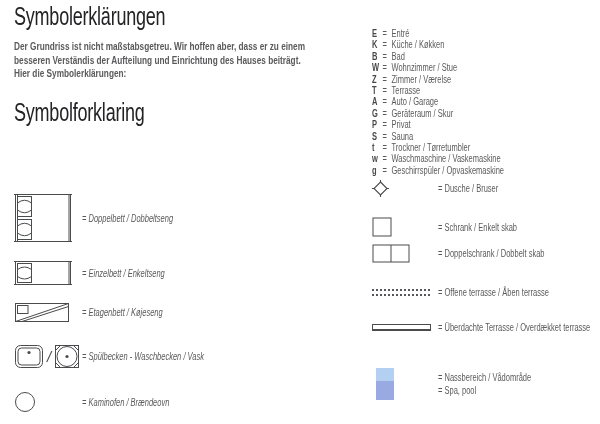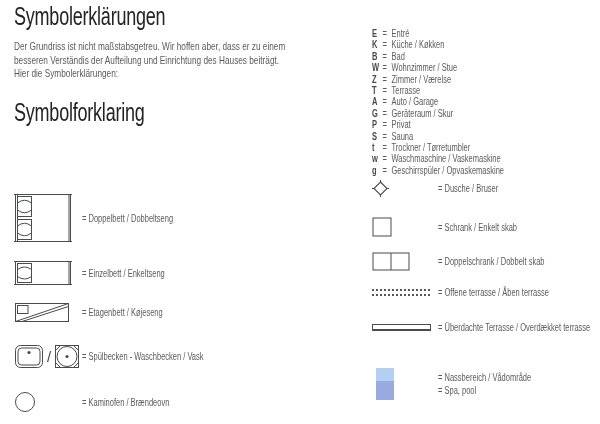--- a/index.html
+++ b/index.html
@@ -13,35 +13,35 @@
   
   .cond { display:inline-block; transform:scaleX(0.75); transform-origin:0 50%; white-space:nowrap; }
   .cond-block { transform:scaleX(0.75); transform-origin:0 0; }
 
   h1.big-title {
     position:absolute; left:14px;
     font-size:25px; font-weight:normal; color:#232325;
     letter-spacing:-0.3px; line-height:1.1;
     transform:scaleX(0.72); transform-origin:0 0; white-space:nowrap;
   }
-  .intro { position:absolute; left:14px; font-size:11px; line-height:13.5px; color:#5a5a5c; }
+  .intro { position:absolute; left:14px; font-size:11px; line-height:13.5px; color:#5a5a5c;font-weight:bold; }
   .intro div { white-space:nowrap; }
 
   
   .codes { position:absolute; left:372px; top:28px; transform:scaleX(0.75); transform-origin:0 0; }
   .code-row { display:grid; grid-template-columns:14px 12px auto; height:11.4px; align-items:baseline; }
   .code-letter { font-weight:bold; font-size:10px; color:#47484a; }
   .code-eq { font-size:10px; color:#5a5a5c; }
   .code-label { font-size:10px; color:#5a5a5c; white-space:nowrap; }
 
   
   .sym-row { position:absolute; display:flex; align-items:center; }
   .sym-row .iconbox { display:flex; align-items:center; flex:0 0 auto; }
   .sym-label { font-size:10px; color:#5a5a5c; }
-  .left .sym-row { left:14px; }
+  .left .sym-row { left:14px;font-style:italic; }
   .left .iconbox { width:68px; }
   .right-sym .sym-row { left:372px; }
   .right-sym .iconbox { width:66px; }
 
   svg.sym { stroke:#4a4b4d; fill:none; stroke-width:1; }
   .slash { font-size:15px; color:#4a4b4d; margin:0 3px; }
 
   .dotted-terrace {
     width:58px; height:7px;
     border-top:2px dotted #55565a; border-bottom:2px dotted #55565a;
@@ -218,21 +218,21 @@
 
     <div class="sym-row" style="top:217px;height:20px">
       <span class="iconbox">
         <svg class="sym" width="20" height="20" viewBox="0 0 20 20">
           <rect x="1" y="1" width="18" height="18"></rect>
         </svg>
       </span>
       <span class="sym-label cond">= Schrank / Enkelt skab</span>
     </div>
 
-    <div class="sym-row" style="top:252px;height:19px">
+    <div class="sym-row" style="top:244px;height:19px">
       <span class="iconbox">
         <svg class="sym" width="38" height="19" viewBox="0 0 38 19">
           <rect x="1" y="1" width="36" height="17"></rect>
           <line x1="19" y1="1" x2="19" y2="18"></line>
         </svg>
       </span>
       <span class="sym-label cond">= Doppelschrank / Dobbelt skab</span>
     </div>
 
     <div class="sym-row" style="top:288px;height:8px">

